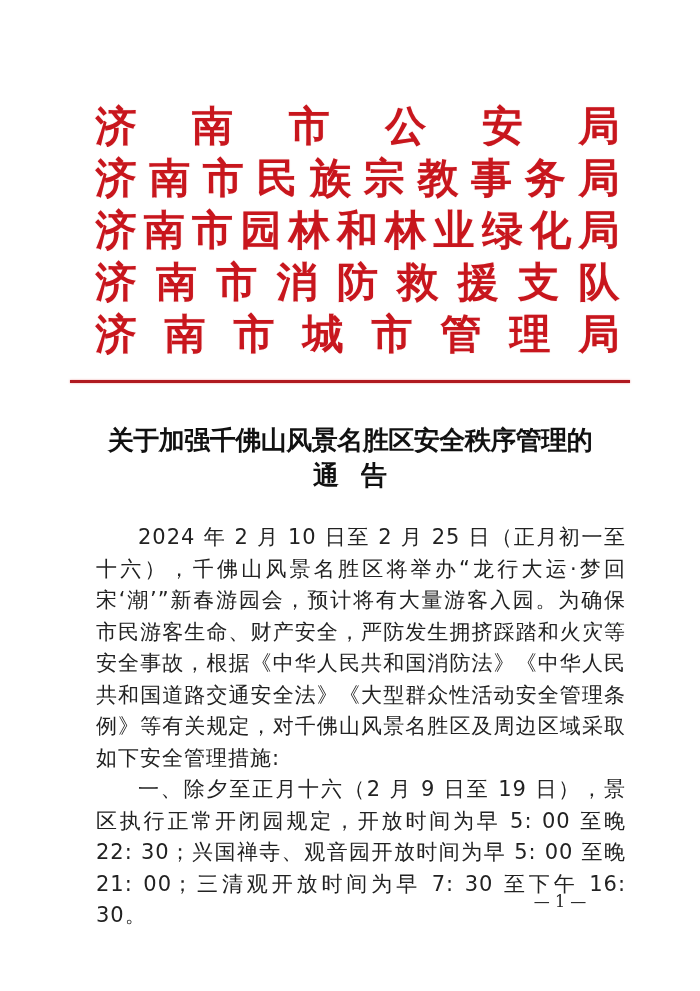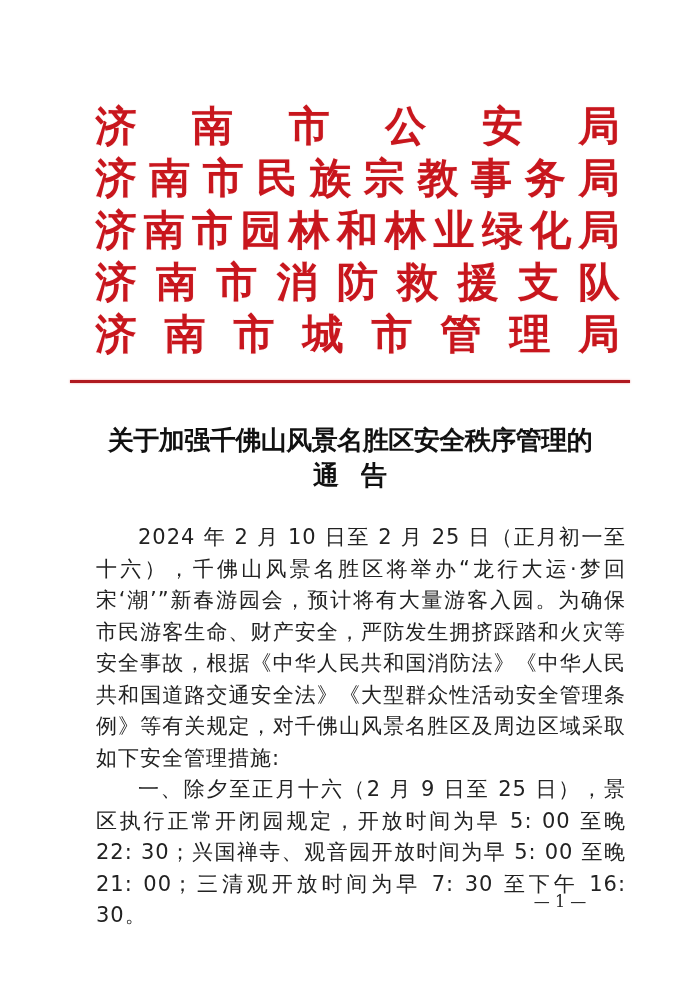--- a/index.html
+++ b/index.html
@@ -157,17 +157,17 @@
     </div>
   </div>
 
   <div class="red-rule"></div>
 
   <div class="title title-line2">通告</div>
   <div class="title title-line1">关于加强千佛山风景名胜区安全秩序管理的</div>
 
   <div class="body-text">
     <p>2024 年 2 月 10 日至 2 月 25 日（正月初一至十六），千佛山风景名胜区将举办“龙行大运·梦回宋‘潮’”新春游园会，预计将有大量游客入园。为确保市民游客生命、财产安全，严防发生拥挤踩踏和火灾等安全事故，根据《中华人民共和国消防法》《中华人民共和国道路交通安全法》《大型群众性活动安全管理条例》等有关规定，对千佛山风景名胜区及周边区域采取如下安全管理措施:</p>
-    <p>一、除夕至正月十六（2 月 9 日至 25 日），景区执行正常开闭园规定，开放时间为早 5: 00 至晚 22: 30；兴国禅寺、观音园开放时间为早 5: 00 至晚 21:  00；三清观开放时间为早 7: 30 至下午 16: 30。</p>
+    <p>一、除夕至正月十六（2 月 9 日至 19 日），景区执行正常开闭园规定，开放时间为早 5: 00 至晚 22: 30；兴国禅寺、观音园开放时间为早 5: 00 至晚 21:  00；三清观开放时间为早 7: 30 至下午 16: 30。</p>
   </div>
 
   <div class="page-number">— 1 —</div>
 </div>
 
 </body></html>

